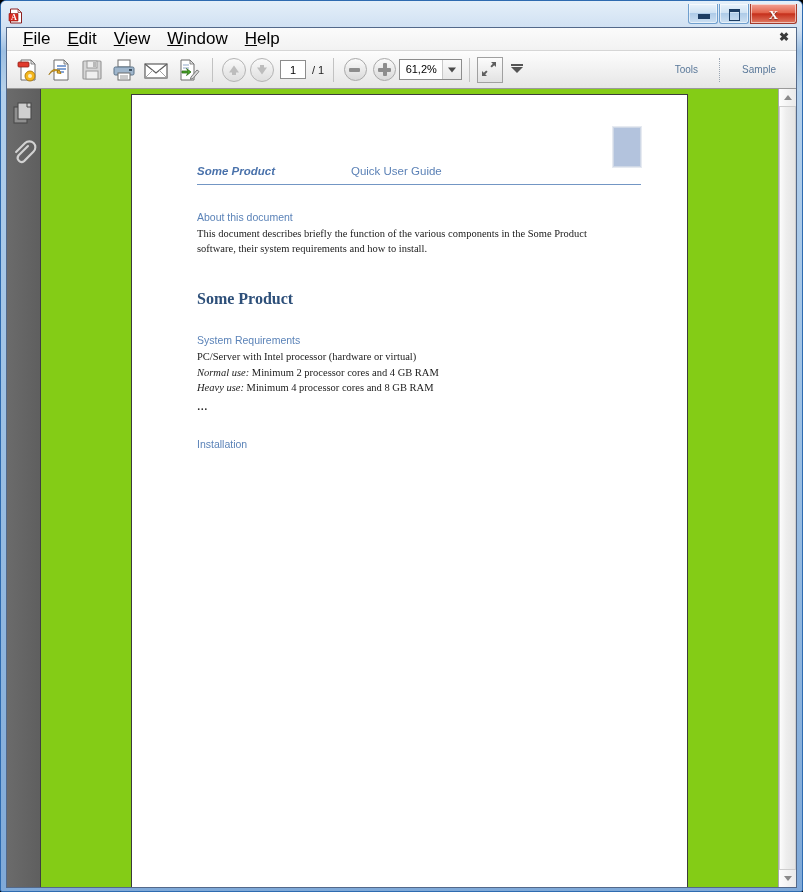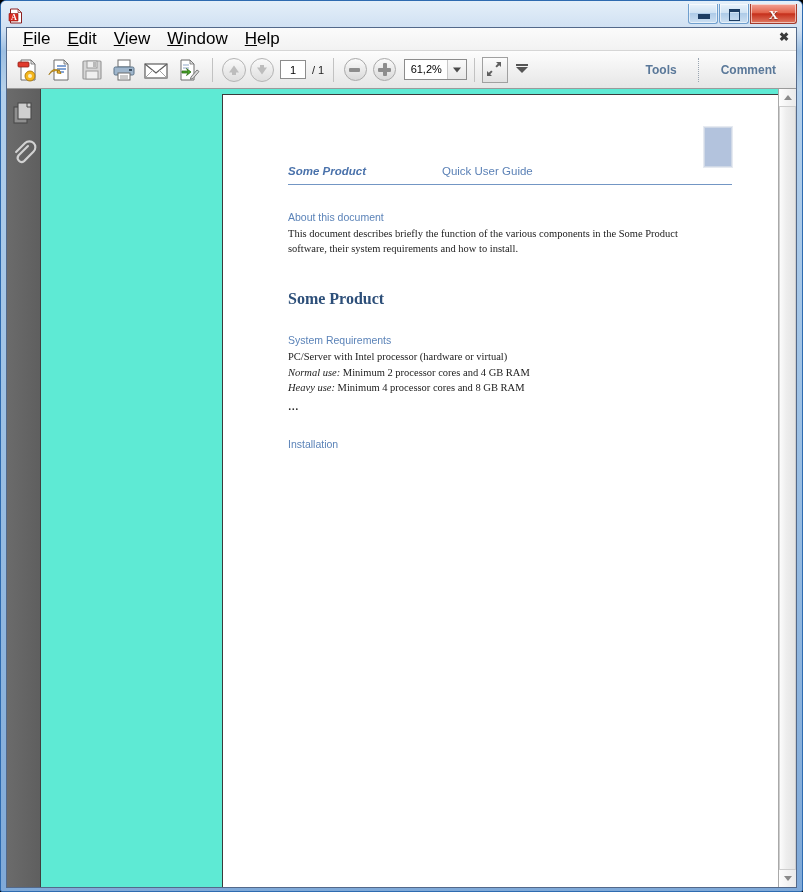--- a/index.html
+++ b/index.html
@@ -223,21 +223,20 @@
     position: absolute; left: 8.5px; top: 4px;
     width: 4px; height: 13px; background: #8d8d8d; border-radius: 1px;
   }
   .plus-h {
     position: absolute; left: 4px; top: 8.5px;
     width: 13px; height: 4px; background: #8d8d8d; border-radius: 1px;
   }
 
   #zoom-combo {
     display: flex;
-    margin-left: 5px;
     height: 21px;
     border: 1px solid #8c8c8c;
     background: #fff;
     box-sizing: border-box;
   }
   #zoom-value {
     width: 42px;
     font-size: 11px;
     line-height: 19px;
     text-align: center;
@@ -280,22 +279,22 @@
     border-top: 6px solid #555;
   }
   .caret-line {
     position: absolute; left: 50%; top: 5px;
     transform: translateX(-50%);
     width: 12px; height: 2px; background: #555;
   }
 
   #tb-spacer { flex: 1 1 auto; }
   .tb-text-btn {
-    font-size: 12px;
-    font-weight: bold;
+    font-size: 10px;
+    font-weight: normal;
     color: #5a7899;
     padding: 0 14px;
     white-space: nowrap;
     cursor: pointer;
   }
 
   
   #body-row {
     flex: 1 1 auto;
     display: flex;
@@ -310,25 +309,25 @@
     padding-top: 8px;
   }
   .rail-icon {
     width: 29px; height: 34px;
     margin: 0 auto 6px auto;
     position: relative;
   }
 
   #doc-scroll-area {
     flex: 1 1 auto;
-    background: #5eead4;
+    background: #84cc16;
     position: relative;
     overflow: hidden;
     display: flex;
-    justify-content: flex-end;
+    justify-content: center;
   }
 
   
   #pdf-page {
     width: 555px;
     margin-top: 6px;
     background: #fff;
     box-shadow: 0 0 0 1px #3b3b3b;
     position: relative;
     flex: 0 0 auto;
@@ -607,21 +606,21 @@
 
       <div id="tools-caret">
         <span class="caret-line"></span>
         <span class="caret-thick"></span>
       </div>
 
       <div id="tb-spacer"></div>
 
       <div class="tb-text-btn">Tools</div>
       <div class="tb-sep dotted"></div>
-      <div class="tb-text-btn">Comment</div>
+      <div class="tb-text-btn">Sample</div>
     </div>
 
     <div id="body-row">
 
       <div id="nav-rail">
         <div class="rail-icon">
           <svg width="29" height="34" viewBox="0 0 29 34">
             <rect x="5" y="10" width="13" height="16" fill="#8f8f8f" stroke="#4a4a4a" stroke-width="1.1"></rect>
             <rect x="9" y="6" width="13" height="16" fill="#cfcfcf" stroke="#4a4a4a" stroke-width="1.1"></rect>
             <path d="M18 6 v4 h4" fill="none" stroke="#4a4a4a" stroke-width="1"></path>

